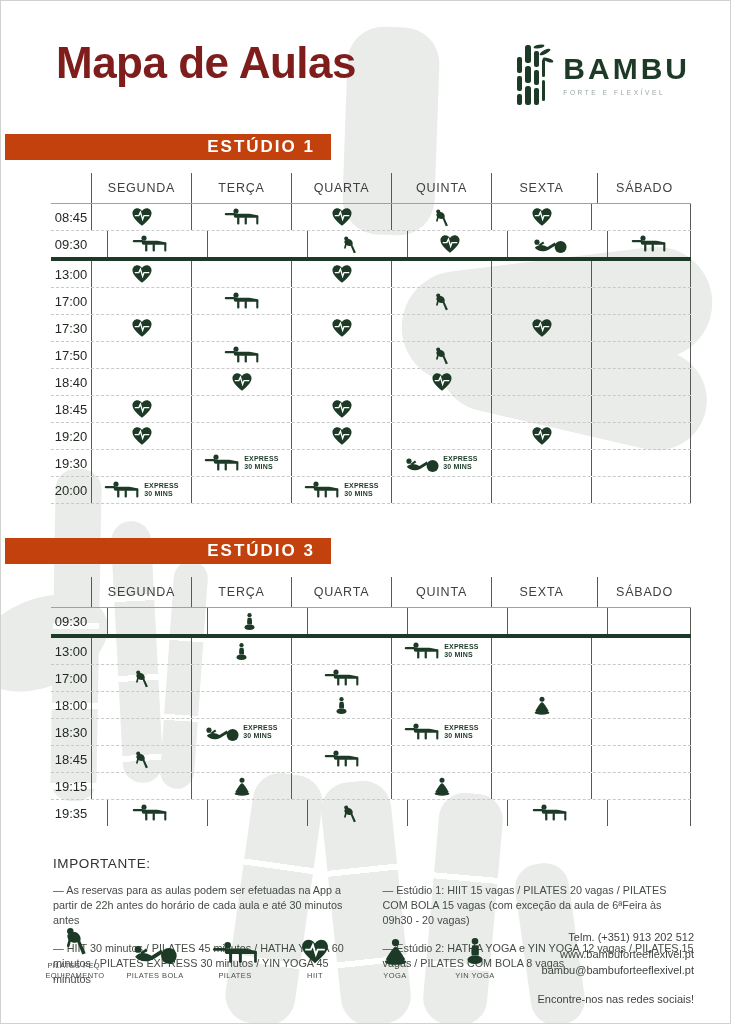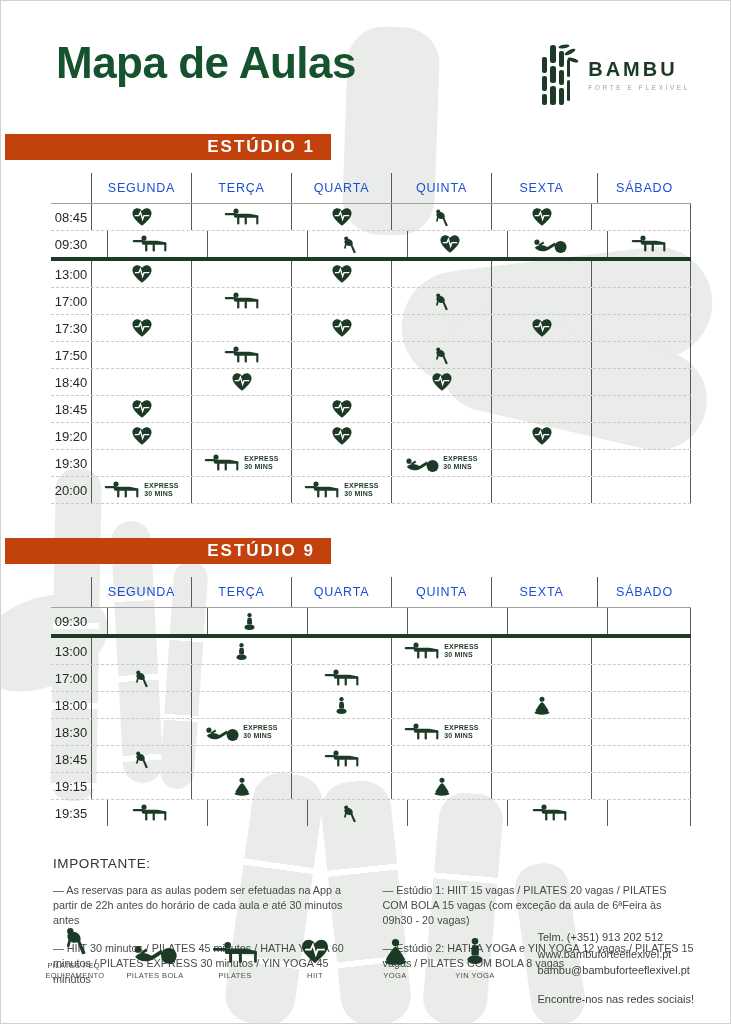--- a/index.html
+++ b/index.html
@@ -23,63 +23,63 @@
   .wm .s1{left:52px;top:468px;width:46px;height:332px;transform:rotate(1deg);}
   .wm .s2{left:116px;top:520px;width:40px;height:262px;transform:rotate(-3deg);}
   .wm .s3{left:166px;top:560px;width:34px;height:228px;transform:rotate(4deg);}
   .wm .m1{left:238px;top:772px;width:70px;height:252px;border-radius:28px;transform:rotate(8deg);background:repeating-linear-gradient(180deg,#e9ece8 0 90px,#ffffff 90px 96px);}
   .wm .m2{left:330px;top:780px;width:70px;height:244px;border-radius:28px;transform:rotate(-6deg);background:repeating-linear-gradient(180deg,#e9ece8 0 86px,#ffffff 86px 92px);}
   .wm .m3{left:430px;top:792px;width:64px;height:232px;border-radius:26px;transform:rotate(5deg);background:repeating-linear-gradient(180deg,#e9ece8 0 82px,#ffffff 82px 88px);}
   .wm .m4{left:522px;top:862px;width:54px;height:162px;border-radius:24px;transform:rotate(-8deg);}
   .content{position:relative;z-index:1;}
   
   .hdr{display:flex;justify-content:space-between;align-items:flex-start;padding:40px 40px 0 55px;}
-  .title{font-size:44px;font-weight:bold;letter-spacing:-0.5px;color:#14532d;line-height:1;}
+  .title{font-size:44px;font-weight:bold;letter-spacing:-0.5px;color:#7f1d1d;line-height:1;}
   .brand{display:flex;align-items:center;gap:8px;margin-top:2px;}
   .brand svg{display:block;}
   .brand-text{display:flex;flex-direction:column;}
-  .brand-name{font-size:20px;font-weight:600;letter-spacing:3px;color:#1c3a26;line-height:1;}
+  .brand-name{font-size:30px;font-weight:600;letter-spacing:3px;color:#1c3a26;line-height:1;}
   .brand-tag{font-size:6.5px;letter-spacing:2.6px;color:#9aa59d;margin-top:5px;}
   
   .studio{margin-top:27px;}
   .studio + .studio{margin-top:34px;}
   .banner{
     margin-left:4px;width:326px;height:26px;
     background:#c2410c;color:#ffffff;
     display:flex;align-items:center;justify-content:flex-end;
     padding-right:16px;box-sizing:border-box;
     font-size:17px;font-weight:bold;letter-spacing:2px;
   }
   .sched{margin:13px 0 0 50px;width:640px;}
   .srow{display:grid;grid-template-columns:40px repeat(6,1fr);height:26px;}
   .srow.head{height:30px;border-bottom:1.5px solid #a0a0a0;}
   .srow.body{border-bottom:1px dashed #c9c9c9;}
   .srow.body.noborder{border-bottom:none;gap:16px;}
   .dcol{border-left:1px solid #565c55;display:flex;align-items:center;justify-content:center;gap:4px;min-width:0;}
   .dcol:last-child{border-right:1px solid #565c55;}
   .srow.head .dcol:last-child{border-right:none;margin-left:6px;}
-  .day{font-size:12.5px;letter-spacing:0.8px;color:#1d4ed8;}
+  .day{font-size:12.5px;letter-spacing:0.8px;color:#404040;}
   .tcol{display:flex;align-items:center;justify-content:center;}
   .time{font-size:13px;color:#232a23;}
   .thick{height:4px;background:#1c3a26;}
   .cicon{color:#1c3a26;flex:none;}
   .note{font-size:7px;font-weight:bold;line-height:1.15;letter-spacing:0.2px;color:#1c3a26;text-align:left;}
   
   .important{margin:30px 36px 0 52px;}
   .imp-head{font-size:13.5px;letter-spacing:0.6px;color:#2e342e;margin-bottom:12px;}
   .imp-cols{display:flex;gap:18px;}
   .imp-col{flex:1;}
   .imp-col p{margin:0 0 13px 0;font-size:10.8px;line-height:1.4;color:#454b45;}
   
   .footer{position:absolute;left:42px;right:36px;bottom:16px;display:flex;justify-content:space-between;align-items:flex-start;z-index:1;}
   .legend{display:flex;gap:16px;align-items:flex-end;}
   .lg-item{width:64px;display:flex;flex-direction:column;align-items:center;}
   .lg-ic{height:34px;display:flex;align-items:flex-end;justify-content:center;}
   .lg-label{margin-top:6px;font-size:7.5px;letter-spacing:0.4px;color:#4a5049;text-align:center;line-height:1.3;}
-  .contact{text-align:left;font-size:11px;line-height:1.5;color:#3c423c;margin-top:8px;}
+  .contact{text-align:right;font-size:11px;line-height:1.5;color:#3c423c;margin-top:8px;}
   .contact .social{margin-top:12px;}
   .hidden-defs{position:absolute;width:0;height:0;overflow:hidden;}
 </style>
 </head>
 <body>
 
 <svg class="hidden-defs" aria-hidden="true">
   <defs>
     <symbol id="sym-hiit" viewBox="0 0 24 22">
       <path fill="currentColor" d="M12 20.5C5.2 15 1.5 10.8 1.5 6.8 1.5 3.9 3.9 1.5 6.8 1.5c2 0 3.9 1.1 5.2 2.9 1.3-1.8 3.2-2.9 5.2-2.9 2.9 0 5.3 2.4 5.3 5.3 0 4-3.7 8.2-10.5 13.7z"></path>
@@ -423,21 +423,21 @@
                 </div>
               </div>
               <div class="dcol cell"></div>
               <div class="dcol cell"></div>
               <div class="dcol cell"></div>
             </div>
           </div>
         </section>
         <section class="studio">
           <div class="banner">
-            <span>ESTÚDIO 9</span>
+            <span>ESTÚDIO 3</span>
           </div>
           <div class="sched">
             <div class="srow head">
               <div class="tcol"></div>
               <div class="dcol day">SEGUNDA</div>
               <div class="dcol day">TERÇA</div>
               <div class="dcol day">QUARTA</div>
               <div class="dcol day">QUINTA</div>
               <div class="dcol day">SEXTA</div>
               <div class="dcol day">SÁBADO</div>

